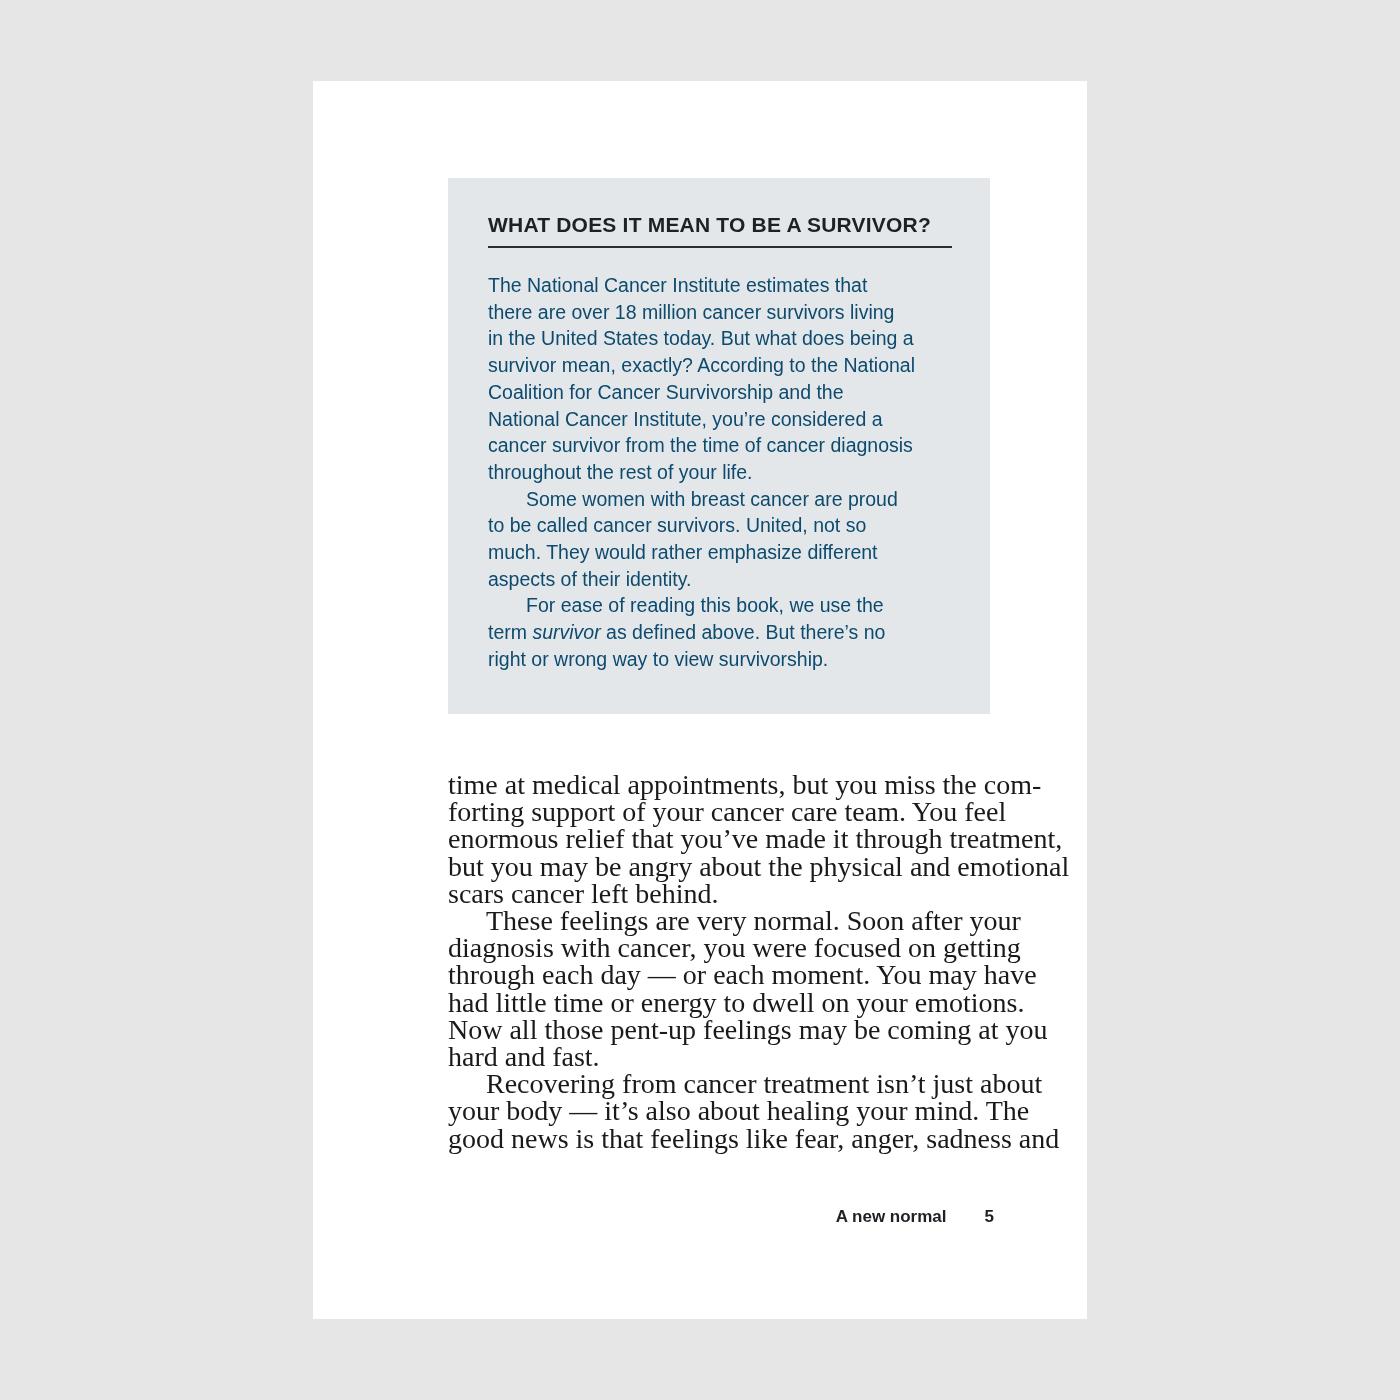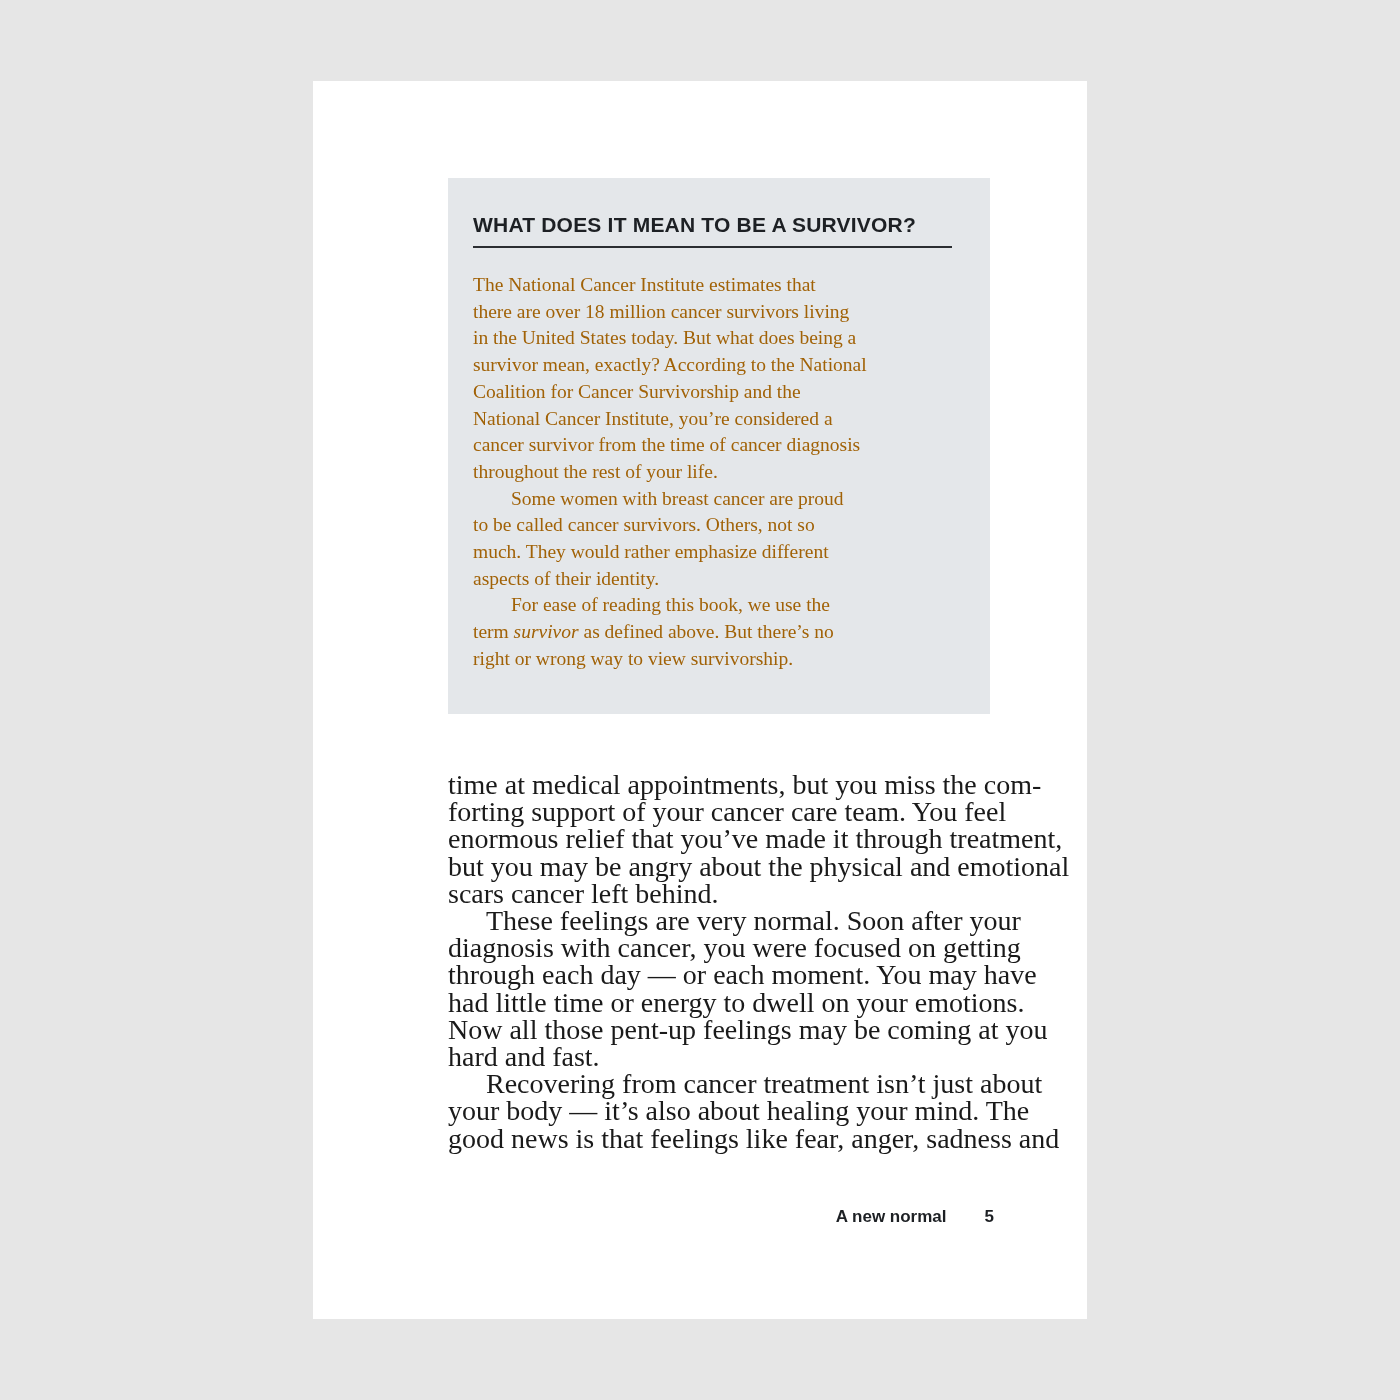--- a/index.html
+++ b/index.html
@@ -24,39 +24,39 @@
     background: #ffffff;
   }
   .callout {
     position: absolute;
     left: 135px;
     top: 97px;
     width: 542px;
     height: 536px;
     box-sizing: border-box;
     background: #e4e7ea;
-    padding: 33px 38px 0 25px;
+    padding: 33px 38px 0 40px;
   }
   .callout-heading {
     margin: 0 0 0 0;
     padding: 0 0 7px 0;
     font-family: "Liberation Sans", sans-serif;
     font-weight: bold;
     font-size: 21px;
     line-height: 28px;
     letter-spacing: 0.2px;
     color: #1d2024;
     border-bottom: 2px solid #2b2e32;
   }
   .callout-par {
     margin: 0;
-    font-family: Liberation Serif, serif;
+    font-family: Liberation Sans, sans-serif;
     font-size: 19.5px;
     line-height: 26.7px;
-    color: #a16207;
+    color: #0c4a6e;
     white-space: pre;
   }
   .callout-par.first {
     margin-top: 24px;
   }
   .callout-par.indent {
     text-indent: 38px;
   }
   .callout-par em {
     font-style: italic;
@@ -105,21 +105,21 @@
       <h2 class="callout-heading">WHAT DOES IT MEAN TO BE A SURVIVOR?</h2>
       <p class="callout-par first">The National Cancer Institute estimates that
 there are over 18 million cancer survivors living
 in the United States today. But what does being a
 survivor mean, exactly? According to the National
 Coalition for Cancer Survivorship and the
 National Cancer Institute, you’re considered a
 cancer survivor from the time of cancer diagnosis
 throughout the rest of your life.</p>
       <p class="callout-par indent">Some women with breast cancer are proud
-to be called cancer survivors. Others, not so
+to be called cancer survivors. United, not so
 much. They would rather emphasize different
 aspects of their identity.</p>
       <p class="callout-par indent"><span>For ease of reading this book, we use the
 term </span><em>survivor</em><span> as defined above. But there’s no
 right or wrong way to view survivorship.</span></p>
     </section>
 
     <section class="body-text">
       <p class="body-par">time at medical appointments, but you miss the com-
 forting support of your cancer care team. You feel

